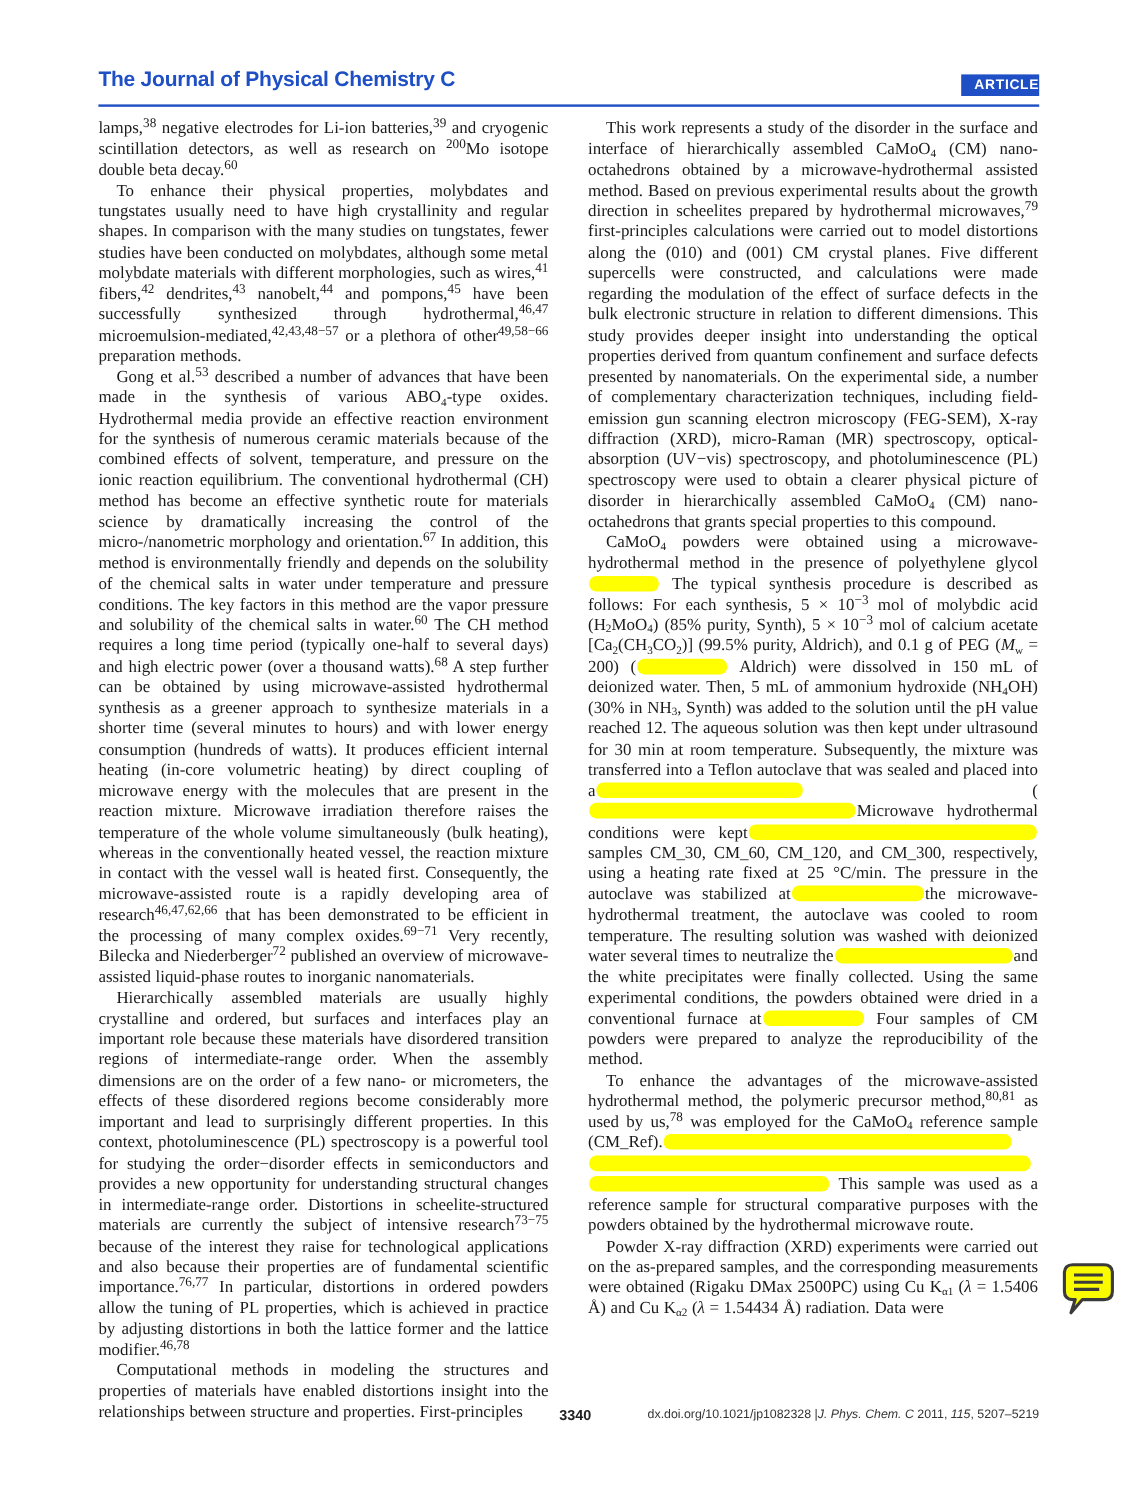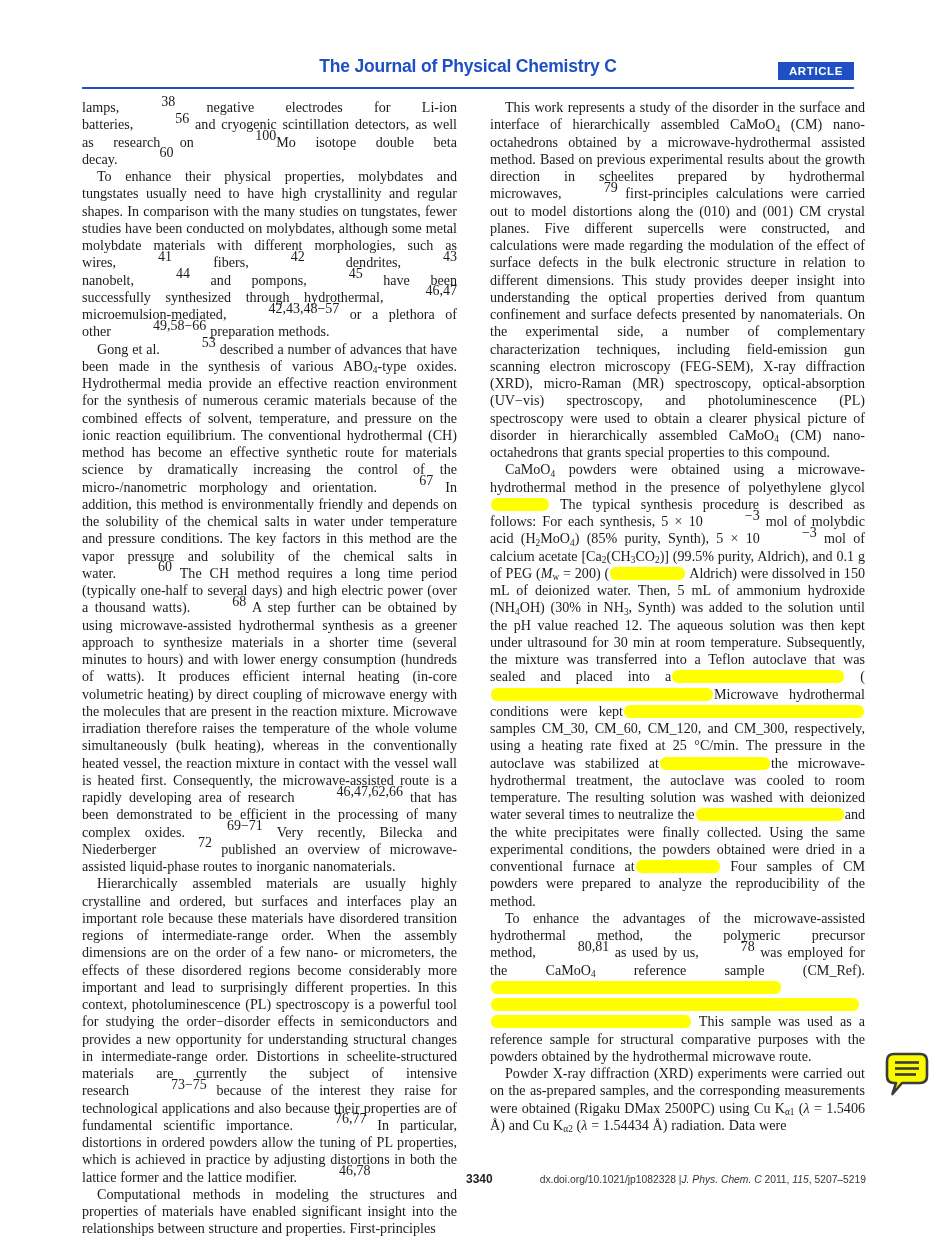--- a/index.html
+++ b/index.html
@@ -5,49 +5,49 @@
   html,body{margin:0;padding:0;background:#ffffff;}
   .page{
     position:relative;
     width:944px;height:1245px;
     background:#ffffff;
     font-family:"Liberation Serif", serif;
     color:#1a1a1a;
     overflow:hidden;
   }
   
-  .hdr{position:absolute;left:82px;right:90px;top:56px;height:36px;text-align:center;}
+  .hdr{position:absolute;left:82px;right:78px;top:56px;height:36px;}
   .journal-title{
     font-family:"Liberation Sans", sans-serif;
     font-weight:bold;font-size:17.5px;color:#1e4fc4;
     letter-spacing:-0.2px;
   }
   .hdr-rule{position:absolute;left:0;right:0;top:31px;border-top:2px solid #1e4fc4;}
   .article-badge{
     position:absolute;right:0;top:6px;
     background:#1e4fc4;color:#ffffff;
     font-family:"Liberation Sans", sans-serif;
     font-weight:bold;font-size:11.5px;letter-spacing:0.6px;
-    padding:3px 11px 3px 11px;
+    padding:3px 0 3px 11px;
   }
   
   .cols{
     position:absolute;left:82px;top:99px;width:784px;
     display:flex;gap:33px;
   }
   .col{width:375px;}
   .col p{
     margin:0;
     text-align:justify;
     font-size:14.1px;
     line-height:17.25px;
     word-spacing:0.02em;
   }
   .col p.indent{text-indent:15px;}
-  sup{font-size:14px;line-height:0;position:relative;top:-0.45em;vertical-align:baseline;margin-left:42px;}
+  sup{font-size:11px;line-height:0;position:relative;top:-0.45em;vertical-align:baseline;}
   sub{font-size:9.3px;line-height:0;position:relative;top:0.25em;vertical-align:baseline;}
   .hl{
     display:inline-block;
     background:#ffff00;
     height:13px;border-radius:6px;
     vertical-align:-2px;
     margin:0 1px;
   }
   .section-heading{
     font-family:"Liberation Sans", sans-serif;
@@ -78,25 +78,25 @@
 <div class="page">
 
   <div class="hdr">
     <div class="journal-title">The Journal of Physical Chemistry C</div>
     <div class="article-badge">ARTICLE</div>
     <div class="hdr-rule"></div>
   </div>
 
   <div class="cols">
     <div class="col" id="col-left">
-        <p class="">lamps,<sup>38</sup> negative electrodes for Li-ion batteries,<sup>56</sup> and cryogenic scintillation detectors, as well as research on <sup>100</sup>Mo isotope double beta decay.<sup>60</sup></p>
+        <p class="">lamps,<sup>38</sup> negative electrodes for Li-ion batteries,<sup>39</sup> and cryogenic scintillation detectors, as well as research on <sup>200</sup>Mo isotope double beta decay.<sup>60</sup></p>
         <p class="indent">To enhance their physical properties, molybdates and tungstates usually need to have high crystallinity and regular shapes. In comparison with the many studies on tungstates, fewer studies have been conducted on molybdates, although some metal molybdate materials with different morphologies, such as wires,<sup>41</sup> fibers,<sup>42</sup> dendrites,<sup>43</sup> nanobelt,<sup>44</sup> and pompons,<sup>45</sup> have been successfully synthesized through hydrothermal,<sup>46,47</sup> microemulsion-mediated,<sup>42,43,48−57</sup> or a plethora of other<sup>49,58−66</sup> preparation methods.</p>
         <p class="indent">Gong et al.<sup>53</sup> described a number of advances that have been made in the synthesis of various ABO<sub>4</sub>-type oxides. Hydrothermal media provide an effective reaction environment for the synthesis of numerous ceramic materials because of the combined effects of solvent, temperature, and pressure on the ionic reaction equilibrium. The conventional hydrothermal (CH) method has become an effective synthetic route for materials science by dramatically increasing the control of the micro-/nanometric morphology and orientation.<sup>67</sup> In addition, this method is environmentally friendly and depends on the solubility of the chemical salts in water under temperature and pressure conditions. The key factors in this method are the vapor pressure and solubility of the chemical salts in water.<sup>60</sup> The CH method requires a long time period (typically one-half to several days) and high electric power (over a thousand watts).<sup>68</sup> A step further can be obtained by using microwave-assisted hydrothermal synthesis as a greener approach to synthesize materials in a shorter time (several minutes to hours) and with lower energy consumption (hundreds of watts). It produces efficient internal heating (in-core volumetric heating) by direct coupling of microwave energy with the molecules that are present in the reaction mixture. Microwave irradiation therefore raises the temperature of the whole volume simultaneously (bulk heating), whereas in the conventionally heated vessel, the reaction mixture in contact with the vessel wall is heated first. Consequently, the microwave-assisted route is a rapidly developing area of research<sup>46,47,62,66</sup> that has been demonstrated to be efficient in the processing of many complex oxides.<sup>69−71</sup> Very recently, Bilecka and Niederberger<sup>72</sup> published an overview of microwave-assisted liquid-phase routes to inorganic nanomaterials.</p>
         <p class="indent">Hierarchically assembled materials are usually highly crystalline and ordered, but surfaces and interfaces play an important role because these materials have disordered transition regions of intermediate-range order. When the assembly dimensions are on the order of a few nano- or micrometers, the effects of these disordered regions become considerably more important and lead to surprisingly different properties. In this context, photoluminescence (PL) spectroscopy is a powerful tool for studying the order−disorder effects in semiconductors and provides a new opportunity for understanding structural changes in intermediate-range order. Distortions in scheelite-structured materials are currently the subject of intensive research<sup>73−75</sup> because of the interest they raise for technological applications and also because their properties are of fundamental scientific importance.<sup>76,77</sup> In particular, distortions in ordered powders allow the tuning of PL properties, which is achieved in practice by adjusting distortions in both the lattice former and the lattice modifier.<sup>46,78</sup></p>
-        <p class="indent">Computational methods in modeling the structures and properties of materials have enabled significant insight into the relationships between structure and properties. First-principles</p>
+        <p class="indent">Computational methods in modeling the structures and properties of materials have enabled distortions insight into the relationships between structure and properties. First-principles</p>
       </div>
     <div class="col" id="col-right">
         <p class="indent">This work represents a study of the disorder in the surface and interface of hierarchically assembled CaMoO<sub>4</sub> (CM) nano-octahedrons obtained by a microwave-hydrothermal assisted method. Based on previous experimental results about the growth direction in scheelites prepared by hydrothermal microwaves,<sup>79</sup> first-principles calculations were carried out to model distortions along the (010) and (001) CM crystal planes. Five different supercells were constructed, and calculations were made regarding the modulation of the effect of surface defects in the bulk electronic structure in relation to different dimensions. This study provides deeper insight into understanding the optical properties derived from quantum confinement and surface defects presented by nanomaterials. On the experimental side, a number of complementary characterization techniques, including field-emission gun scanning electron microscopy (FEG-SEM), X-ray diffraction (XRD), micro-Raman (MR) spectroscopy, optical-absorption (UV−vis) spectroscopy, and photoluminescence (PL) spectroscopy were used to obtain a clearer physical picture of disorder in hierarchically assembled CaMoO<sub>4</sub> (CM) nano-octahedrons that grants special properties to this compound.</p>
         <p class="indent">CaMoO<sub>4</sub> powders were obtained using a microwave-hydrothermal method in the presence of polyethylene glycol<span class="hl" style="width:58px"></span> The typical synthesis procedure is described as follows: For each synthesis, 5 × 10<sup>−3</sup> mol of molybdic acid (H<sub>2</sub>MoO<sub>4</sub>) (85% purity, Synth), 5 × 10<sup>−3</sup> mol of calcium acetate [Ca<sub>2</sub>(CH<sub>3</sub>CO<sub>2</sub>)] (99.5% purity, Aldrich), and 0.1 g of PEG (<i>M</i><sub>w</sub> = 200) (<span class="hl" style="width:75px"></span> Aldrich) were dissolved in 150 mL of deionized water. Then, 5 mL of ammonium hydroxide (NH<sub>4</sub>OH) (30% in NH<sub>3</sub>, Synth) was added to the solution until the pH value reached 12. The aqueous solution was then kept under ultrasound for 30 min at room temperature. Subsequently, the mixture was transferred into a Teflon autoclave that was sealed and placed into a<span class="hl" style="width:172px"></span> (<span class="hl" style="width:222px"></span>Microwave hydrothermal conditions were kept<span class="hl" style="width:240px"></span> samples CM_30, CM_60, CM_120, and CM_300, respectively, using a heating rate fixed at 25 °C/min. The pressure in the autoclave was stabilized at<span class="hl" style="width:110px"></span>the microwave-hydrothermal treatment, the autoclave was cooled to room temperature. The resulting solution was washed with deionized water several times to neutralize the<span class="hl" style="width:148px"></span>and the white precipitates were finally collected. Using the same experimental conditions, the powders obtained were dried in a conventional furnace at<span class="hl" style="width:84px"></span> Four samples of CM powders were prepared to analyze the reproducibility of the method.</p>
         <p class="indent">To enhance the advantages of the microwave-assisted hydrothermal method, the polymeric precursor method,<sup>80,81</sup> as used by us,<sup>78</sup> was employed for the CaMoO<sub>4</sub> reference sample (CM_Ref).<span class="hl" style="width:290px"></span> <span class="hl" style="width:368px"></span> <span class="hl" style="width:200px"></span> This sample was used as a reference sample for structural comparative purposes with the powders obtained by the hydrothermal microwave route.</p>
         <p class="indent">Powder X-ray diffraction (XRD) experiments were carried out on the as-prepared samples, and the corresponding measurements were obtained (Rigaku DMax 2500PC) using Cu K<sub>α1</sub> (<i>λ</i> = 1.5406 Å) and Cu K<sub>α2</sub> (<i>λ</i> = 1.54434 Å) radiation. Data were</p>
       </div>
   </div>
 
   <svg class="comment-icon" viewBox="0 0 48 50" xmlns="http://www.w3.org/2000/svg">

